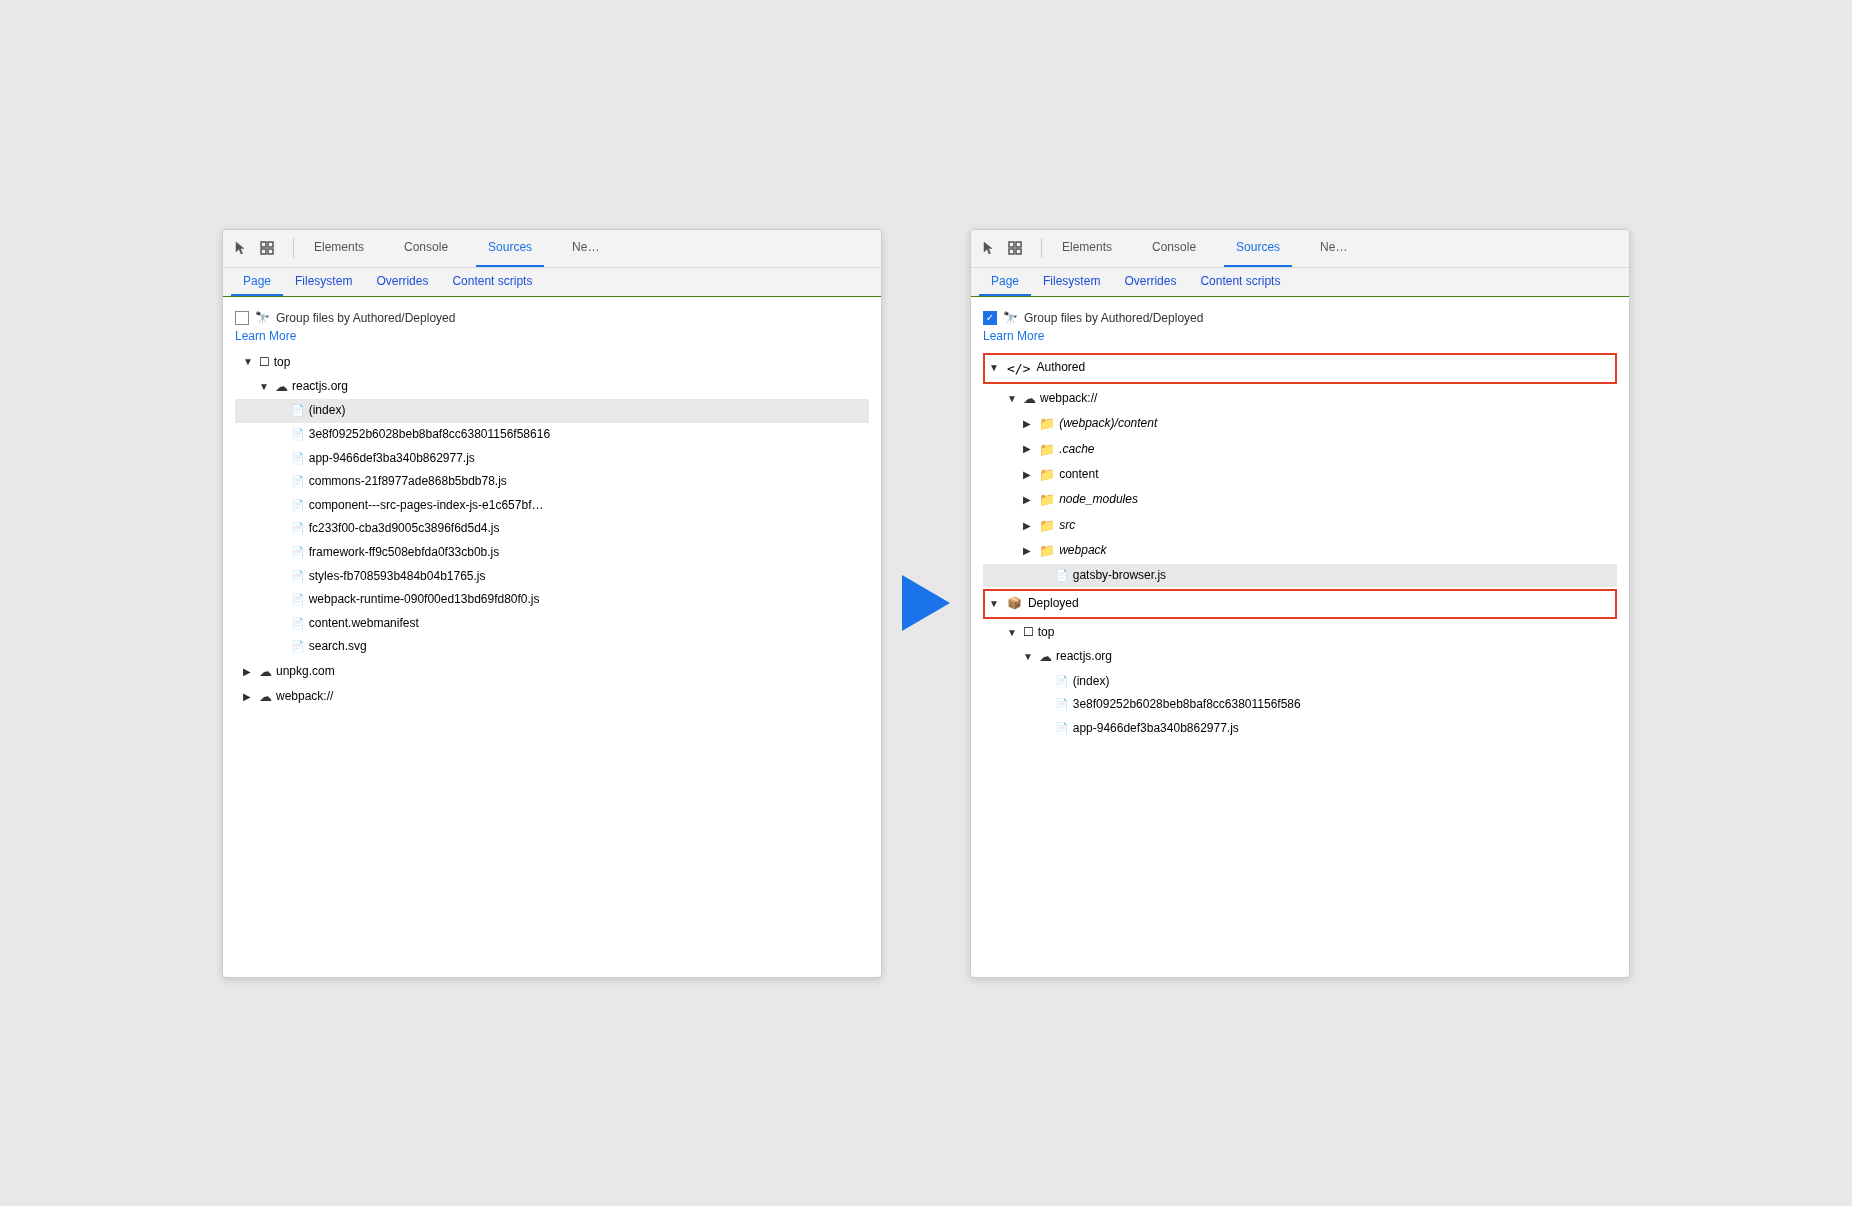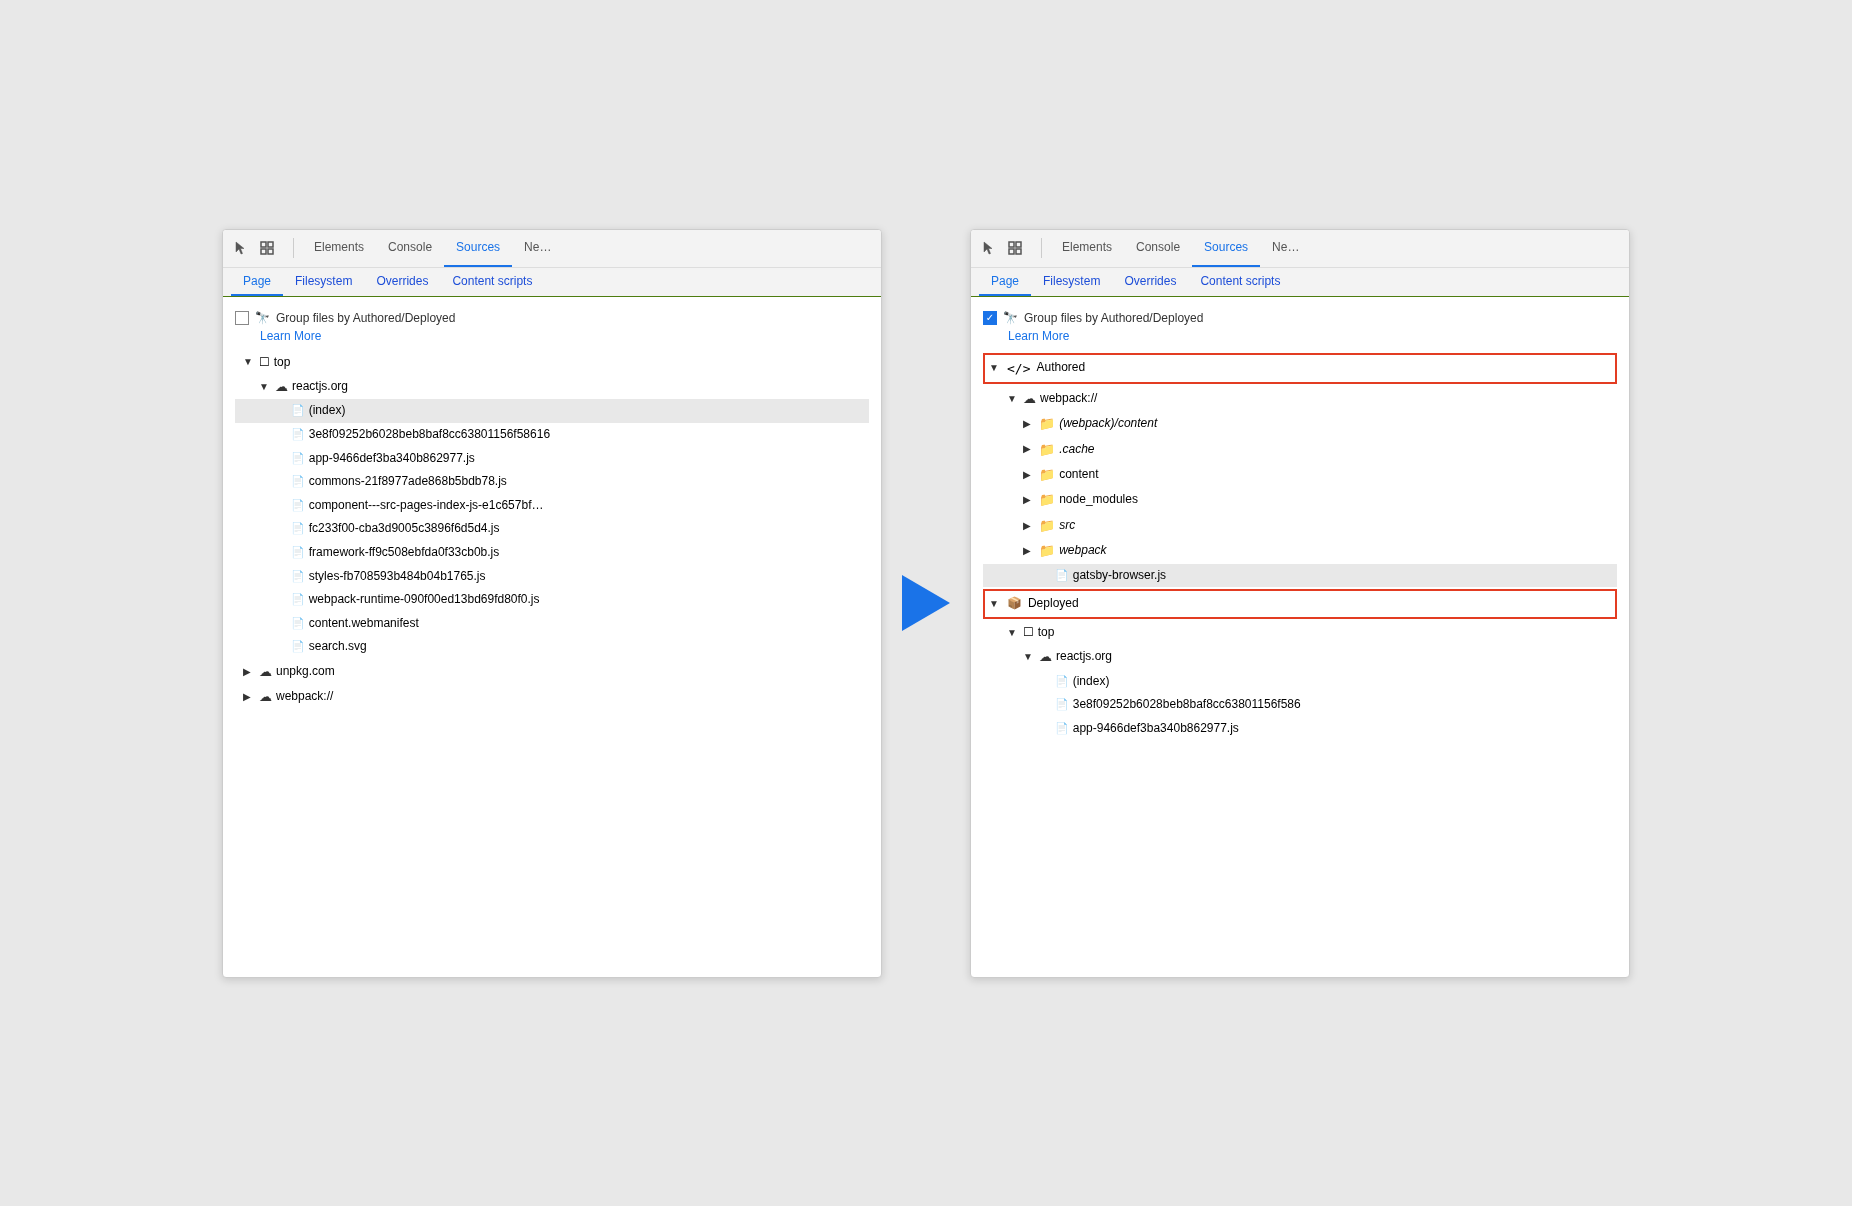--- a/index.html
+++ b/index.html
@@ -61,21 +61,21 @@
       width: 1px;
       height: 20px;
       background: #ccc;
       margin: 0 4px;
     }
 
     .toolbar-tabs {
       display: flex;
       align-items: center;
       height: 100%;
-      gap: 0;
+      gap: 16px;
     }
 
     .toolbar-tab {
       padding: 0 12px;
       height: 100%;
       display: flex;
       align-items: center;
       font-size: 12px;
       color: #555;
       cursor: pointer;
@@ -148,21 +148,20 @@
       font-size: 10px;
     }
 
     .learn-more {
       color: #1a73e8;
       text-decoration: none;
       font-size: 12px;
       display: block;
       padding: 2px 0 8px 0;
       cursor: pointer;
-      margin-left: 25px;
     }
 
     
     .tree {
       font-size: 12px;
       line-height: 1.8;
     }
 
     .tree-item {
       display: flex;
@@ -452,21 +451,21 @@
           <span style="font-style: italic;">.cache</span>
         </div>
         <div class="tree-item indent-3">
           <span class="arrow">▶</span>
           <span class="icon-folder folder-orange">📁</span>
           <span style="">content</span>
         </div>
         <div class="tree-item indent-3">
           <span class="arrow">▶</span>
           <span class="icon-folder folder-orange">📁</span>
-          <span style="">node_modules</span>
+          <span style="font-style: italic;">node_modules</span>
         </div>
         <div class="tree-item indent-3">
           <span class="arrow">▶</span>
           <span class="icon-folder folder-orange">📁</span>
           <span style="font-style: italic;">src</span>
         </div>
         <div class="tree-item indent-3">
           <span class="arrow">▶</span>
           <span class="icon-folder folder-orange">📁</span>
           <span style="font-style: italic;">webpack</span>

